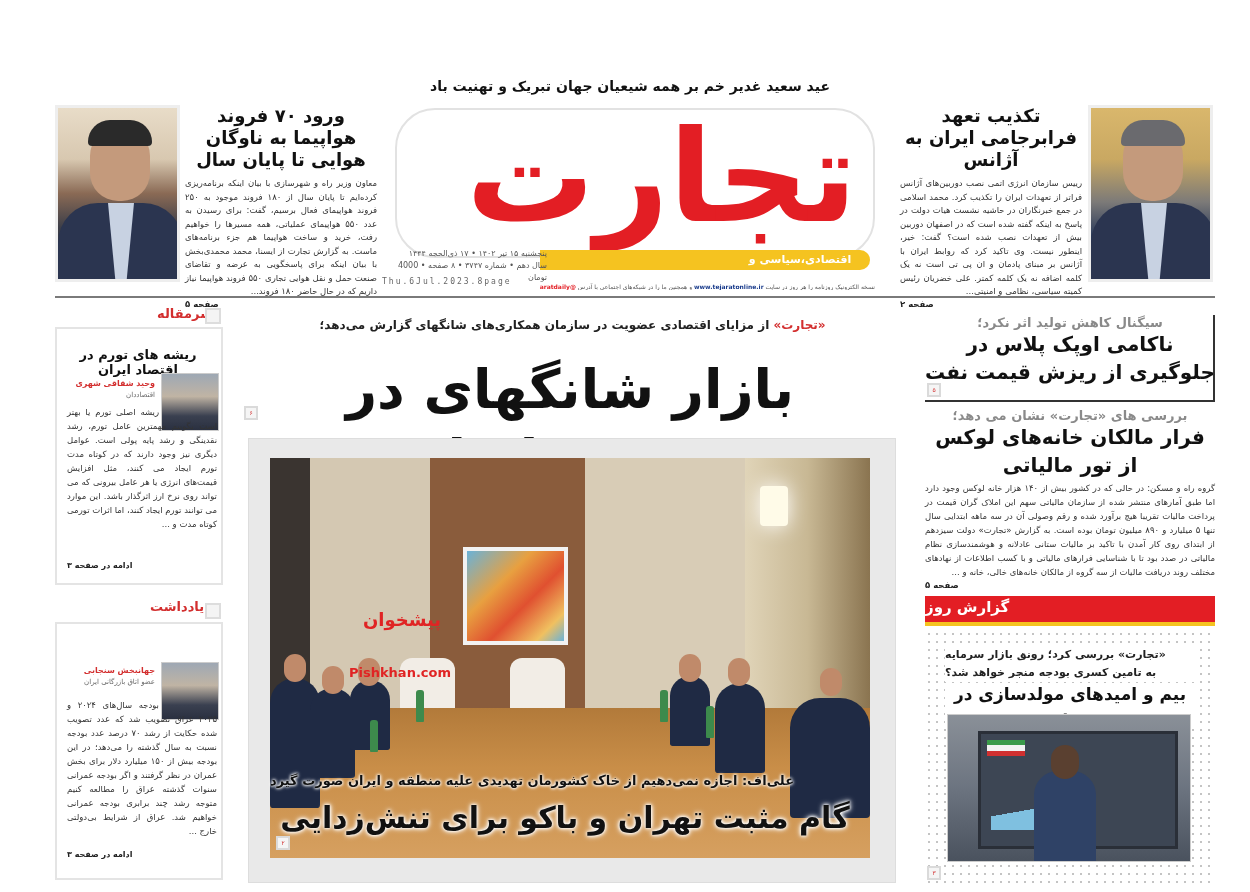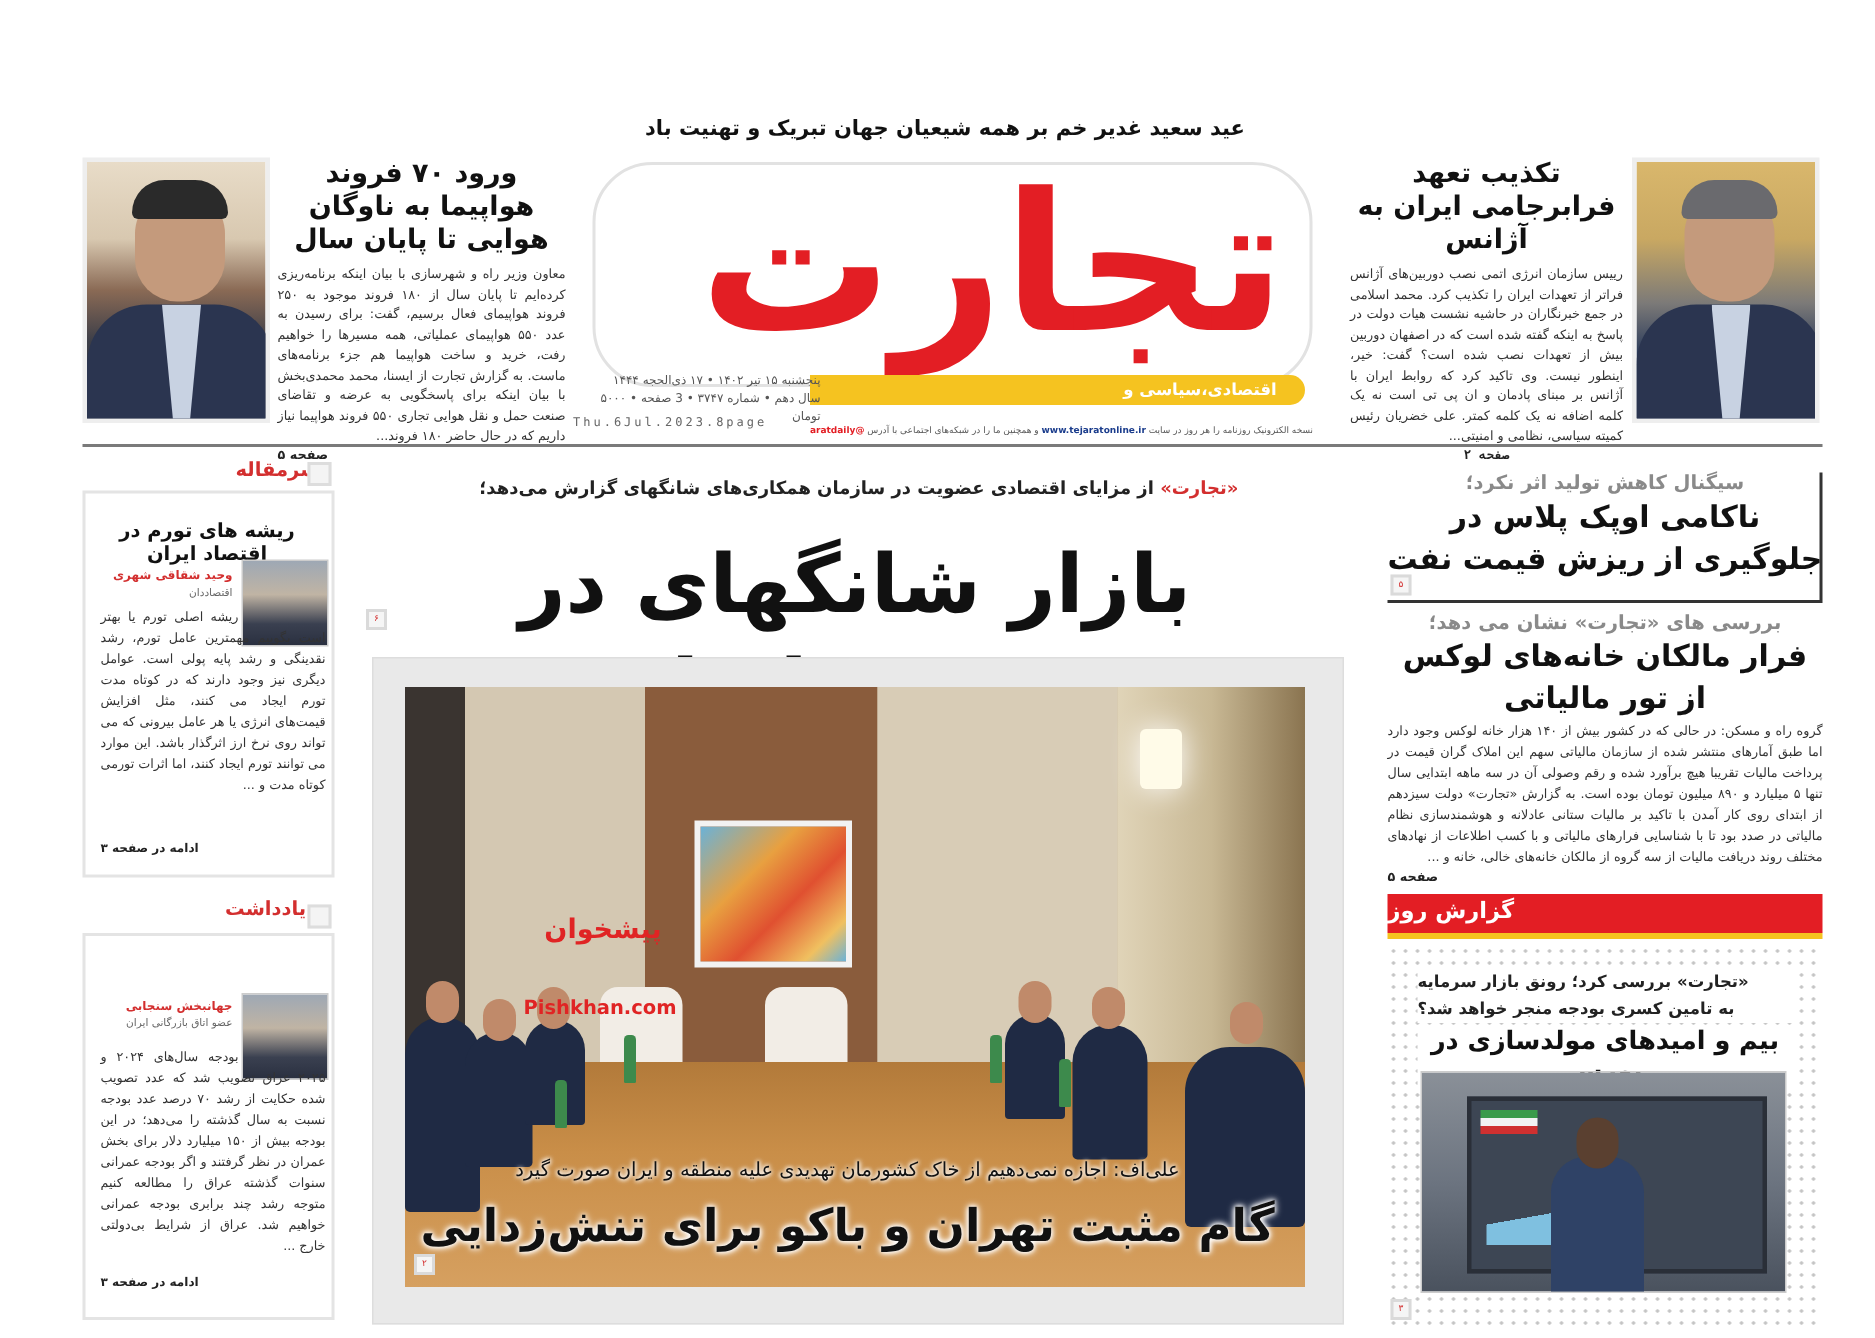--- a/index.html
+++ b/index.html
@@ -67,21 +67,21 @@
   .wall { position:absolute; top: 0; height: 260px; }
   .tbl { position:absolute; left: 0; top: 250px; width: 600px; height: 150px; background: linear-gradient(180deg, #b27a3a 0%, #c98e48 40%, #d6a060 100%); }
   .painting { position:absolute; left: 193px; top: 89px; width: 105px; height: 98px; background: linear-gradient(135deg, #6ab2d8 0%, #e8a040 35%, #e05030 60%, #f0c060 85%, #6ab2d8 100%); border: 4px solid #f2f2f2; }
   .chair { position:absolute; top: 200px; width: 55px; height: 60px; background: #f2ede6; border-radius: 12px 12px 4px 4px; }
   .person { position:absolute; border-radius: 30px 30px 4px 4px; background: #1f2a44; }
   .head { position:absolute; width: 22px; height: 28px; border-radius: 11px; background: #c08a6a; }
   .bottle { position:absolute; width: 8px; height: 32px; background: #3d8a4c; border-radius: 3px 3px 1px 1px; }
   .lamp { position:absolute; left: 490px; top: 28px; width: 28px; height: 40px; background: #fffbe8; border-radius: 4px; box-shadow: 0 0 20px #fff; }
   #watermark { left: 342px; top: 610px; width: 120px; font-size: 18px; font-weight: bold; color: #e02424; text-align: center; line-height: 20px; }
   #watermark-url { left: 340px; top: 665px; width: 120px; font-size: 13px; font-weight: bold; color: #e02424; text-align: center; direction: ltr; }
-  #photo-sub { left: 270px; top: 773px; width: 590px; text-align: center; font-size: 13px; font-weight: normal; color: #111; text-shadow: 0 0 3px #fff, 0 0 3px #fff, 0 0 4px #fff; }
+  #photo-sub { left: 270px; top: 773px; width: 590px; text-align: left; font-size: 13px; font-weight: bold; color: #111; text-shadow: 0 0 3px #fff, 0 0 3px #fff, 0 0 4px #fff; }
   #photo-head { left: 270px; top: 800px; width: 590px; text-align: center; font-size: 30px; font-weight: bold; color: #111; text-shadow: 0 0 3px #fff, 0 0 4px #fff, 0 0 6px #fff; }
   #photo-sq { left: 276px; top: 836px; }
 
   
   #r1 { left: 925px; top: 315px; width: 290px; }
   #r1-vline { left: 1213px; top: 315px; width: 2px; height: 85px; background: #333; }
   #r1-hline { left: 925px; top: 400px; width: 290px; height: 2px; background: #333; }
   .kick-grey { font-size: 13px; font-weight: bold; color: #8a8a8a; text-align: center; }
   .rh { font-size: 20px; font-weight: bold; color: #111; text-align: center; line-height: 28px; }
   #r1-sq { left: 927px; top: 383px; }
@@ -114,21 +114,21 @@
 
 <div id="logo-wrap" class="abs">
   <div id="logo-outline"></div>
   <div id="logo-text">تجارت</div>
 </div>
 <div id="tagline-bar" class="abs"></div>
 <div id="tagline" class="abs">اقتصادی،سیاسی و اجتماعی</div>
 
 <div id="date-block" class="abs">
   <div>پنجشنبه ۱۵ تیر ۱۴۰۲ • ۱۷ ذی‌الحجه ۱۴۴۴</div>
-  <div>سال دهم • شماره ۳۷۴۷ • 3 صفحه • ۵۰۰۰ تومان</div>
+  <div>سال دهم • شماره ۳۷۴۷ • ۸ صفحه • 4000 تومان</div>
 </div>
 <div id="date-en" class="abs">Thu.6Jul.2023.8page</div>
 
 <div id="site-line" class="abs">
   <span>نسخه الکترونیک روزنامه را هر روز در سایت</span>
   <span class="blue">www.tejaratonline.ir</span>
   <span>و همچنین ما را در شبکه‌های اجتماعی با آدرس</span>
   <span class="red">@tejaratdaily</span>
   
 </div>
@@ -137,21 +137,21 @@
 
 <div id="photo-right" class="abs photo">
   <div class="suit"></div>
   <div class="shirt"></div>
   <div class="face"></div>
   <div class="hair" style="background:#6a6a6e;"></div>
 </div>
 <div id="story-right" class="abs top-story">
   <h2>تکذیب تعهد فرابرجامی ایران به آژانس</h2>
   <p>رییس سازمان انرژی اتمی نصب دوربین‌های آژانس فراتر از تعهدات ایران را تکذیب کرد. محمد اسلامی در جمع خبرنگاران در حاشیه نشست هیات دولت در پاسخ به اینکه گفته شده است که در اصفهان دوربین بیش از تعهدات نصب شده است؟ گفت: خیر، اینطور نیست. وی تاکید کرد که روابط ایران با آژانس بر مبنای پادمان و ان پی تی است نه یک کلمه اضافه نه یک کلمه کمتر. علی خضریان رئیس کمیته سیاسی، نظامی و امنیتی...</p>
-  <div class="pg" style="text-align:center;font-family:Liberation Mono, monospace;">صفحه ۲</div>
+  <div class="pg" style="text-align:left;">صفحه ۲</div>
 </div>
 
 <div id="photo-left" class="abs photo">
   <div class="suit"></div>
   <div class="shirt"></div>
   <div class="face"></div>
   <div class="hair" style="background:#2a2a2a;"></div>
 </div>
 <div id="story-left" class="abs top-story">
   <h2>ورود ۷۰ فروند هواپیما به ناوگان هوایی تا پایان سال</h2>

